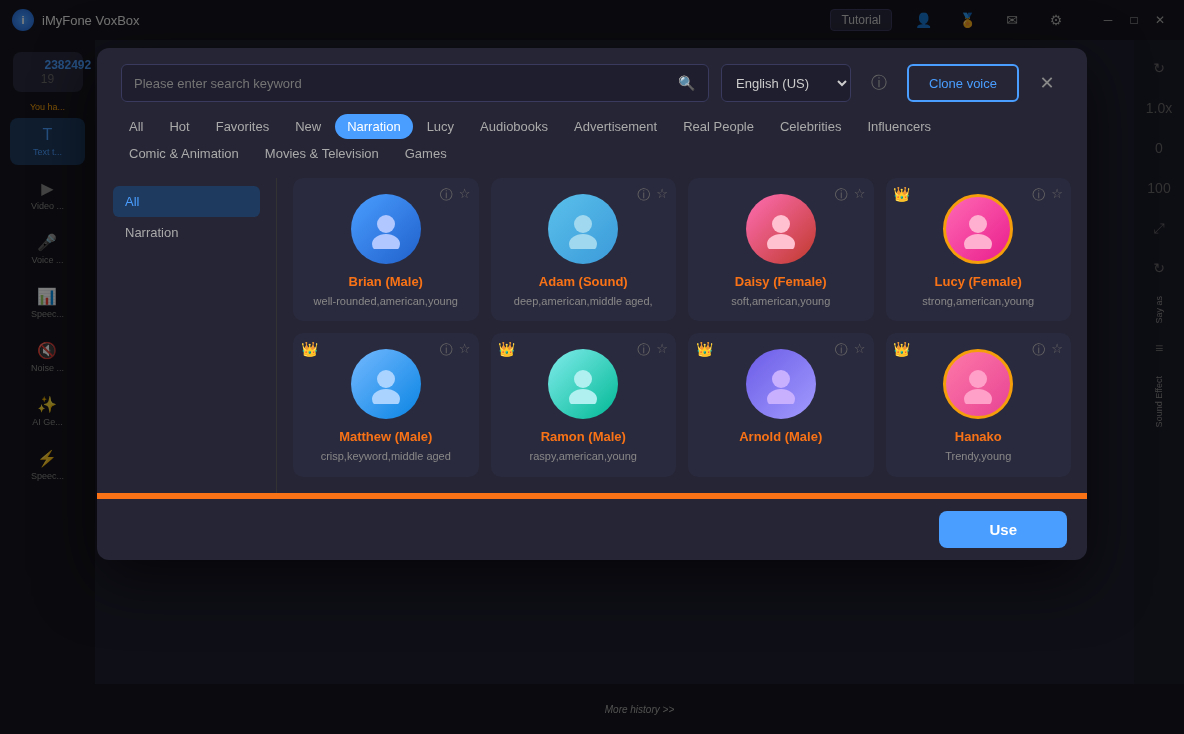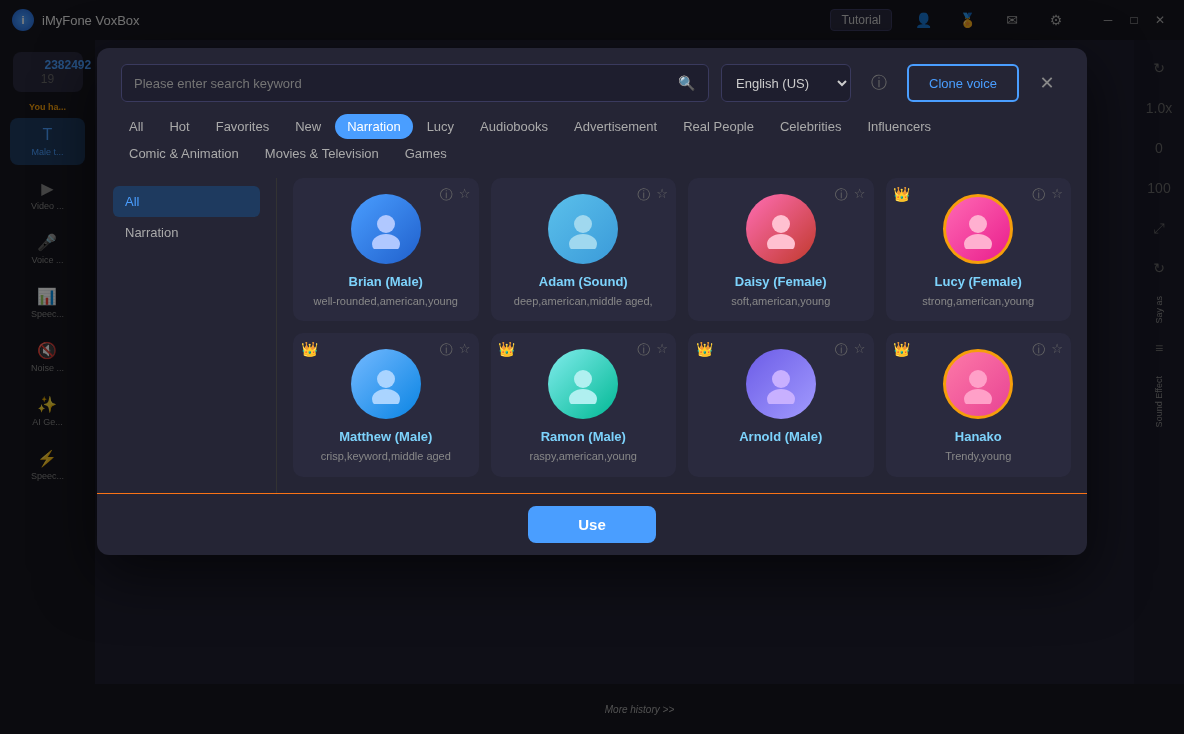--- a/index.html
+++ b/index.html
@@ -102,21 +102,20 @@
       width: 70px;
       margin-bottom: 4px;
     }
     .sidebar-counter .num { color: #4a9eff; font-size: 12px; font-weight: bold; margin-left: 24px; }
     .sidebar-counter .label { color: #666; font-size: 12px; }
     .sidebar-notice {
       color: #f59e0b;
       font-size: 9px;
       text-align: center;
       padding: 0 8px;
-      font-weight: bold;
     }
     .sidebar-item {
       width: 75px;
       padding: 8px 6px;
       text-align: center;
       border-radius: 8px;
       cursor: pointer;
       color: #888;
     }
     .sidebar-item.active { background: #1e3a5f; color: #4a9eff; }
@@ -384,38 +383,38 @@
     .avatar-brian { background: linear-gradient(135deg, #4a9eff, #2060cc); }
     .avatar-adam { background: linear-gradient(135deg, #5bc0eb, #3a9ad9); }
     .avatar-daisy { background: linear-gradient(135deg, #ff6eb4, #c0392b); }
     .avatar-lucy { background: linear-gradient(135deg, #ff69b4, #e91e8c); border: 3px solid #f59e0b; }
     .avatar-matthew { background: linear-gradient(135deg, #74b9ff, #0984e3); }
     .avatar-ramon { background: linear-gradient(135deg, #81ecec, #00b894); }
     .avatar-arnold { background: linear-gradient(135deg, #6c5ce7, #a29bfe); }
     .avatar-hanako { background: linear-gradient(135deg, #fd79a8, #e84393); border: 3px solid #f59e0b; }
 
     .voice-name {
-      color: #7dd3fc;
+      color: #f97316;
       font-size: 13px;
       font-weight: 600;
       margin-bottom: 5px;
     }
     .voice-tags {
       color: #888;
       font-size: 11px;
       line-height: 1.4;
     }
 
     
     .modal-footer {
       padding: 12px 20px;
       display: flex;
-      justify-content: center;
+      justify-content: flex-end;
       flex-shrink: 0;
-      border-top: 1px solid #f97316;
+      border-top: 6px solid #f97316;
     }
     .use-btn {
       background: #4a9eff;
       border: none;
       color: white;
       border-radius: 8px;
       padding: 10px 50px;
       font-size: 15px;
       font-weight: 600;
       cursor: pointer;
@@ -444,21 +443,21 @@
 </div>
 
 <div class="sidebar">
   <div class="sidebar-counter">
     <div class="num">2382492</div>
     <div class="label">19</div>
   </div>
   <div class="sidebar-notice">You ha...</div>
   <div class="sidebar-item active">
     <div class="icon">T</div>
-    <div class="text">Male t...</div>
+    <div class="text">Text t...</div>
   </div>
   <div class="sidebar-item">
     <div class="icon">▶</div>
     <div class="text">Video ...</div>
   </div>
   <div class="sidebar-item">
     <div class="icon">🎤</div>
     <div class="text">Voice ...</div>
   </div>
   <div class="sidebar-item">

